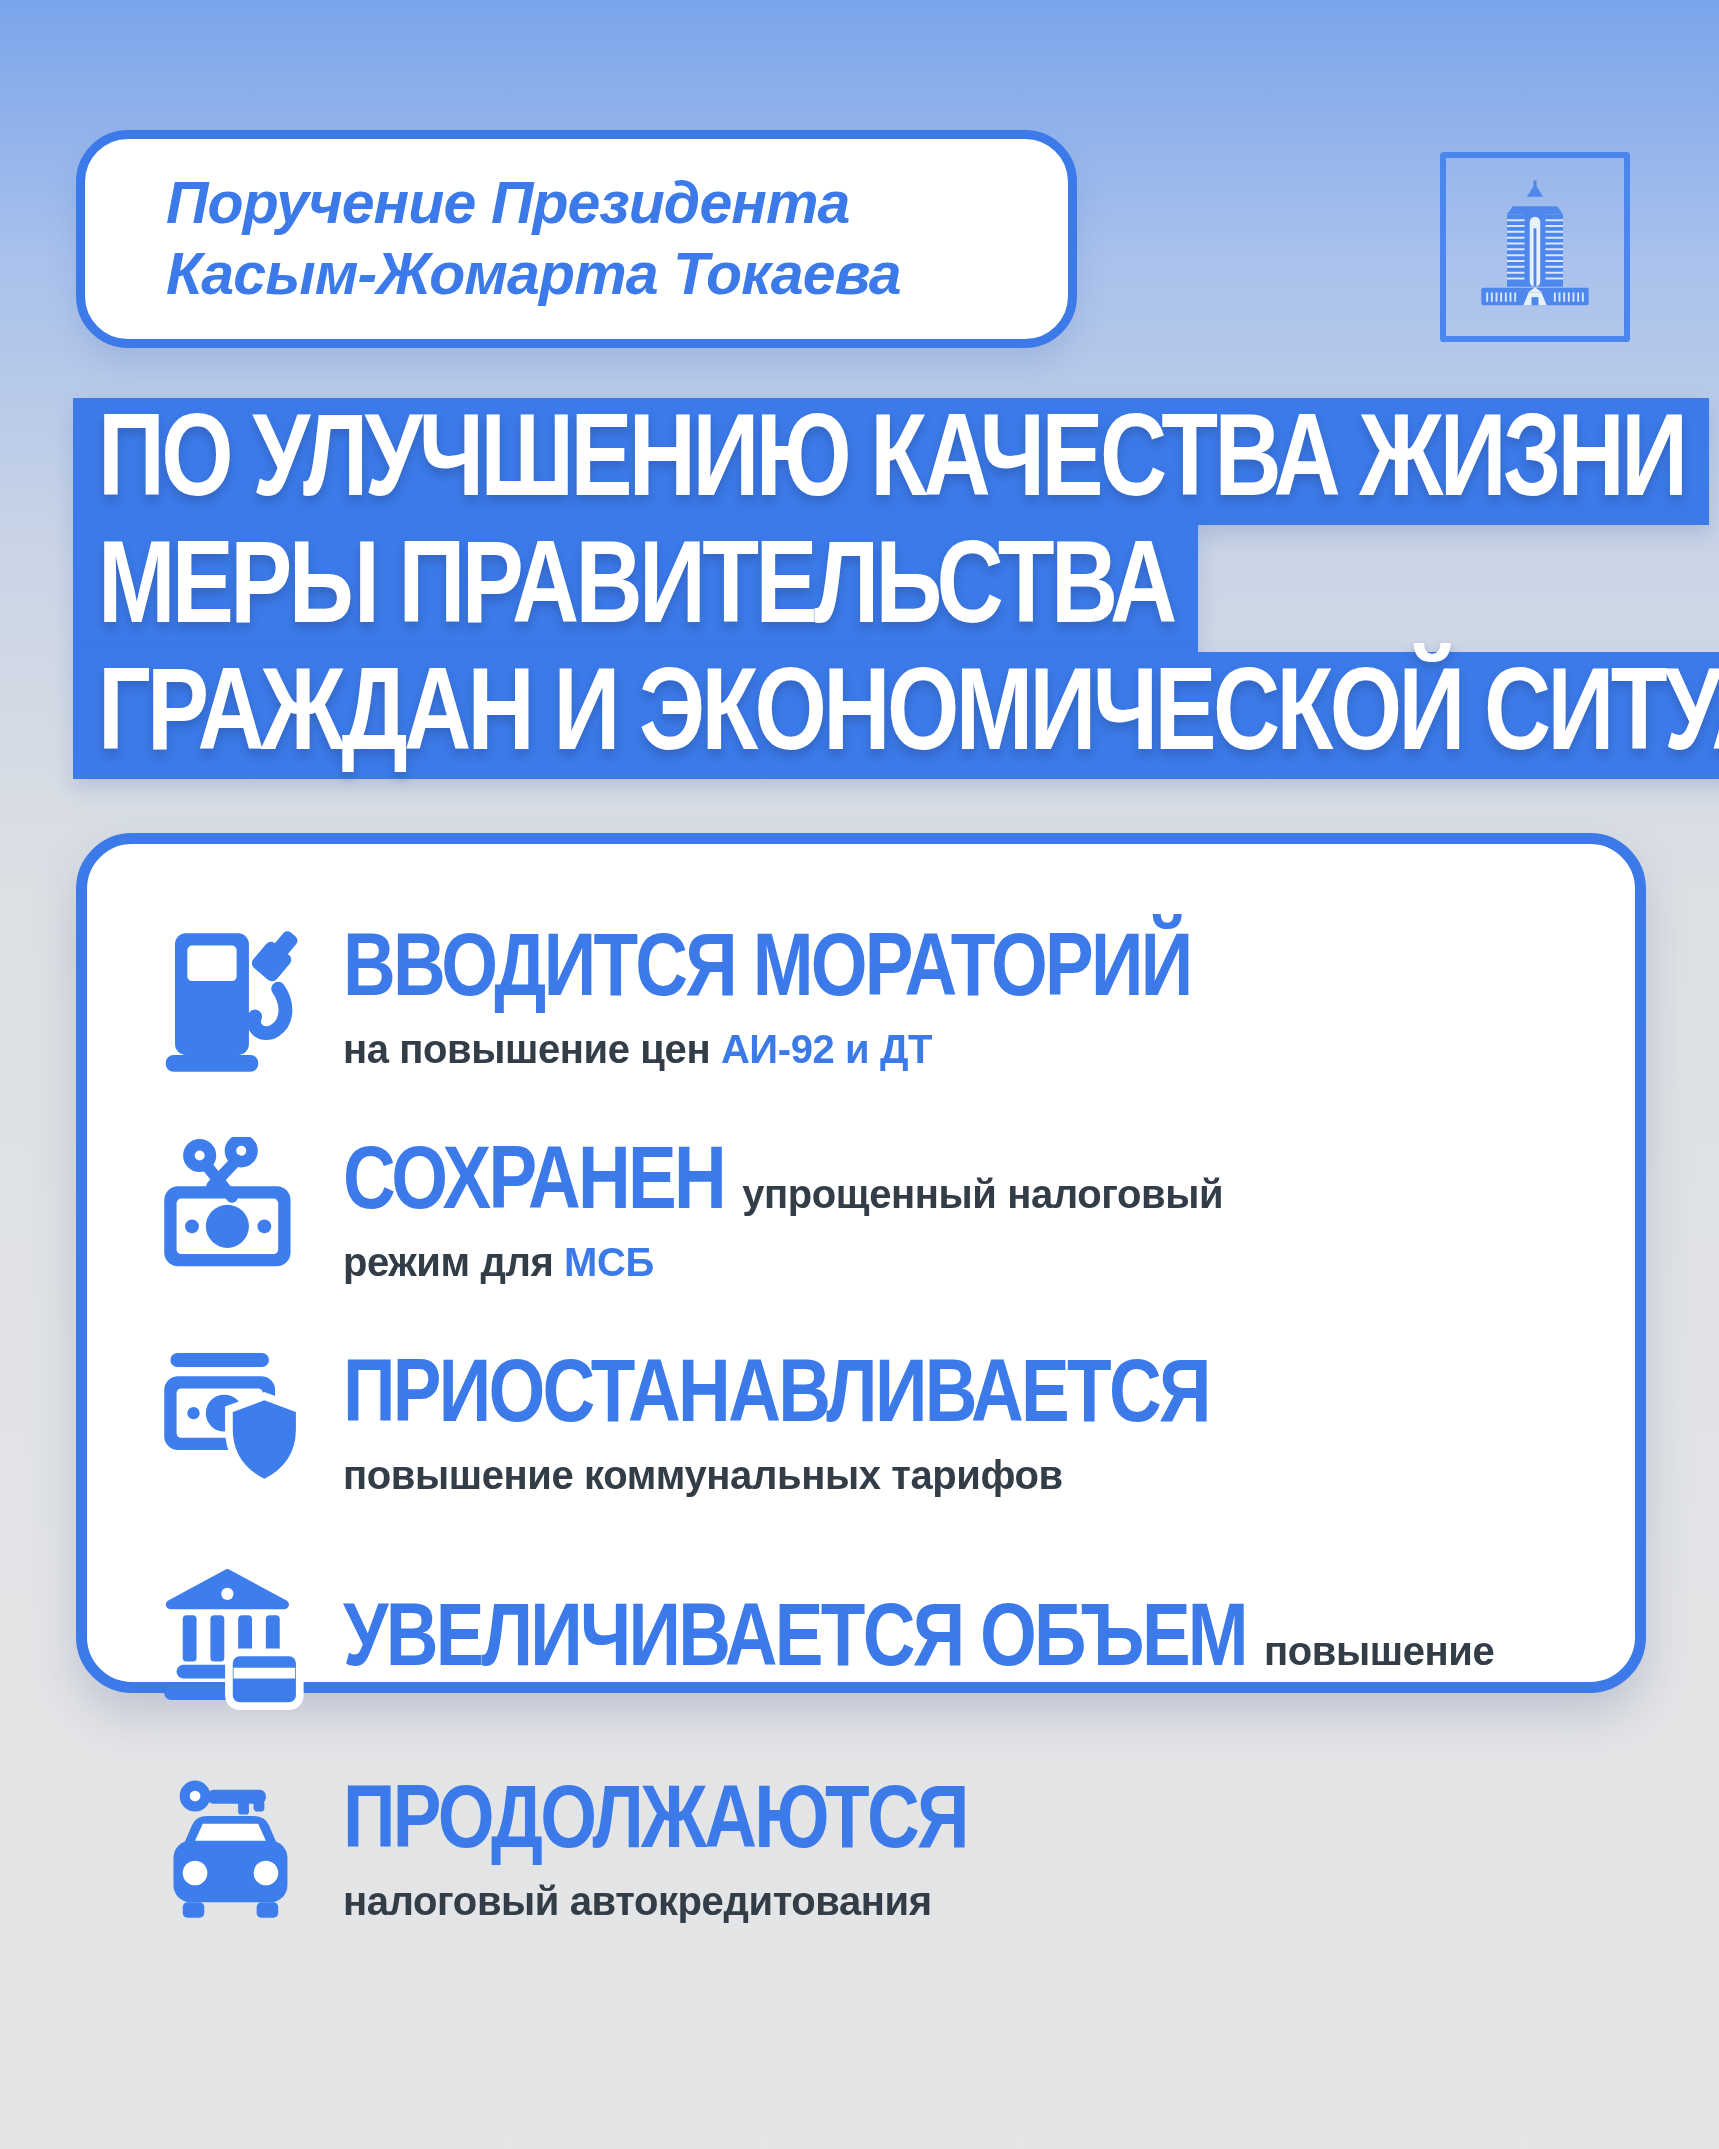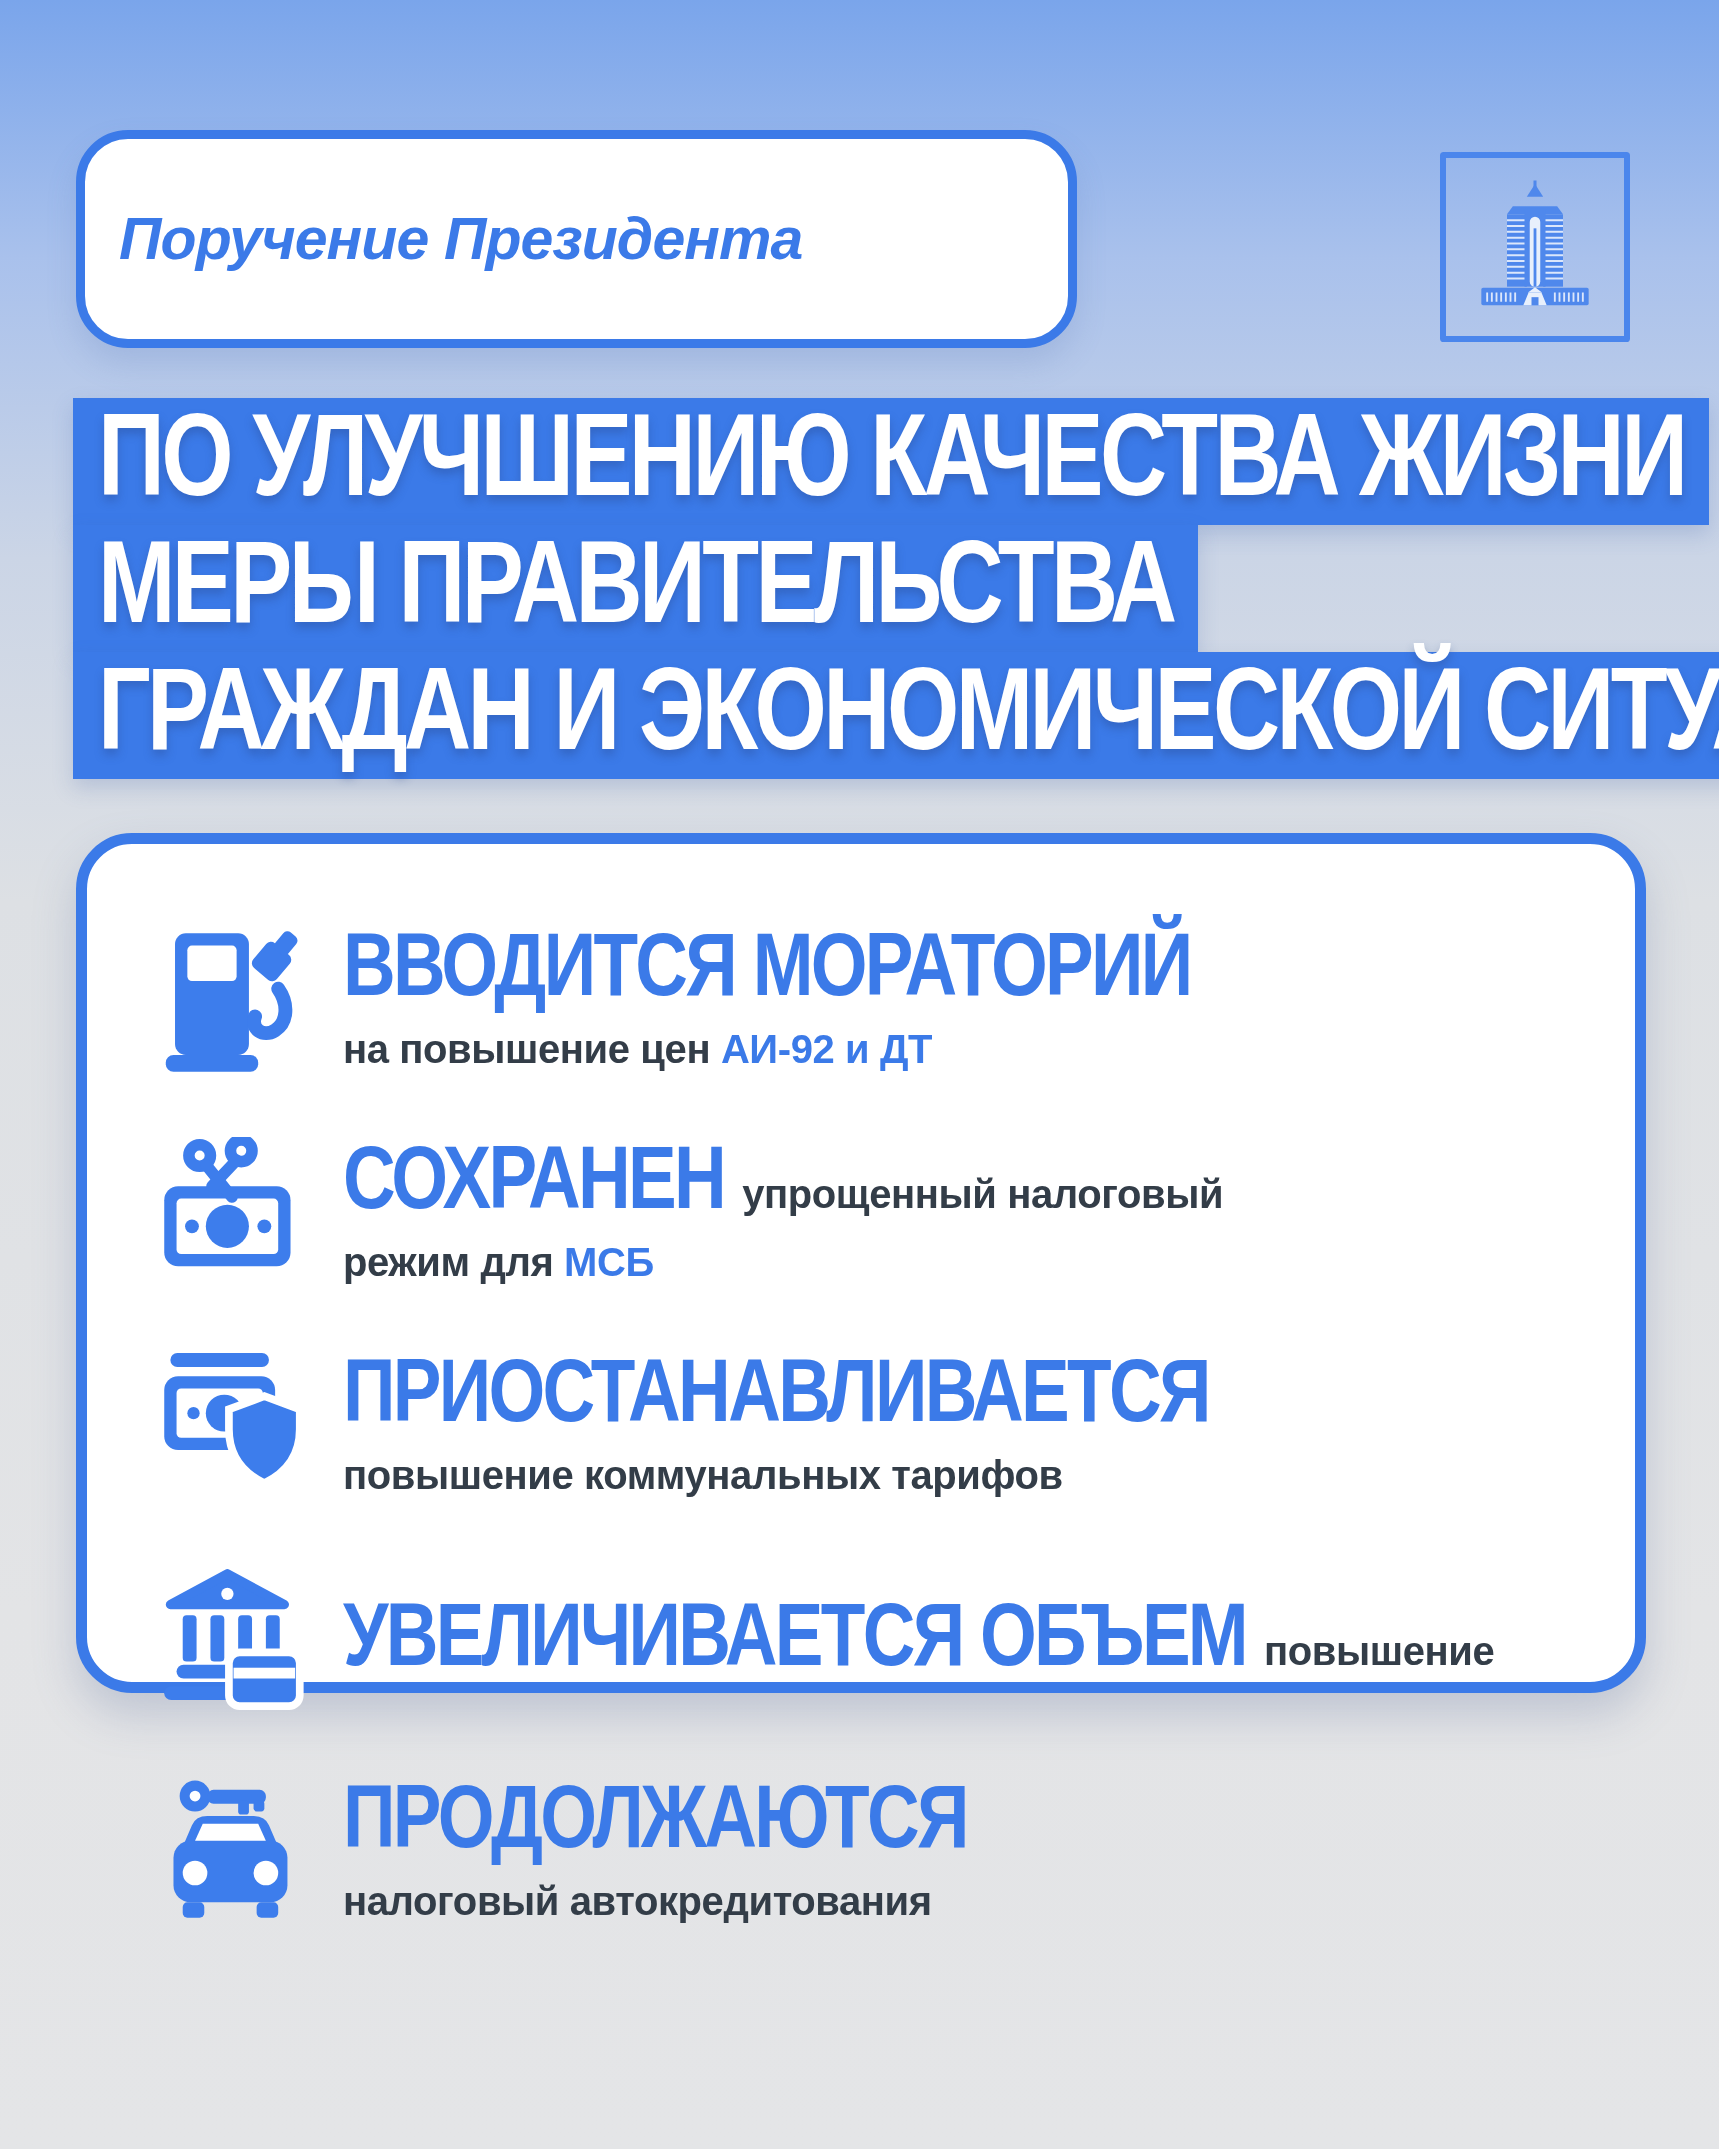--- a/index.html
+++ b/index.html
@@ -14,21 +14,21 @@
     font-family:"Liberation Sans","DejaVu Sans",sans-serif;
     background:linear-gradient(180deg,#7AA5EB 0%,#A9C1EC 12%,#CBD5E6 26%,#DDE0E4 42%,#E3E4E6 75%,#E4E5E7 100%);
     position:relative;overflow:hidden;
   }
 
   
   .badge{
     position:absolute;left:76px;top:130px;width:1001px;height:218px;
     background:var(--white);border:9px solid var(--accent);border-radius:52px;
     display:flex;flex-direction:column;justify-content:center;
-    padding-left:34px;box-shadow:0 16px 30px rgba(90,120,180,.20);
+    padding-left:81px;box-shadow:0 16px 30px rgba(90,120,180,.20);
   }
   .badge-line{
     font-size:59px;font-weight:700;font-style:italic;color:var(--accent);
     line-height:1.2;letter-spacing:-0.9px;white-space:nowrap;
   }
 
   
   .logo-box{
     position:absolute;left:1440px;top:152px;width:190px;height:190px;
     border:6.3px solid #4B86EC;border-radius:3.6px;
@@ -67,20 +67,21 @@
   .t-sub{font-size:40px;font-weight:700;color:var(--dark);line-height:63px;letter-spacing:-0.4px;white-space:nowrap;}
   .t-sub .acc{color:var(--accent);}
   .ml-gap{margin-left:18px;}
   svg{display:block;}
 </style>
 </head>
 <body>
 
 <div class="badge">
   <div class="badge-line">Поручение Президента</div>
+  <div class="badge-line">Касым-Жомарта Токаева</div>
 </div>
 
 <div class="logo-box">
   <span>
     <svg width="140" height="140" viewBox="0 0 120 120" fill="#4F88EC">
       <rect x="58.7" y="3" width="2.6" height="8"></rect>
       <path d="M60 6 l7 11 h-14 z"></path>
       <path d="M41 25 h38 l5 7 h-48 z"></path>
       <g>
         <rect x="36" y="32" width="17" height="62"></rect>

